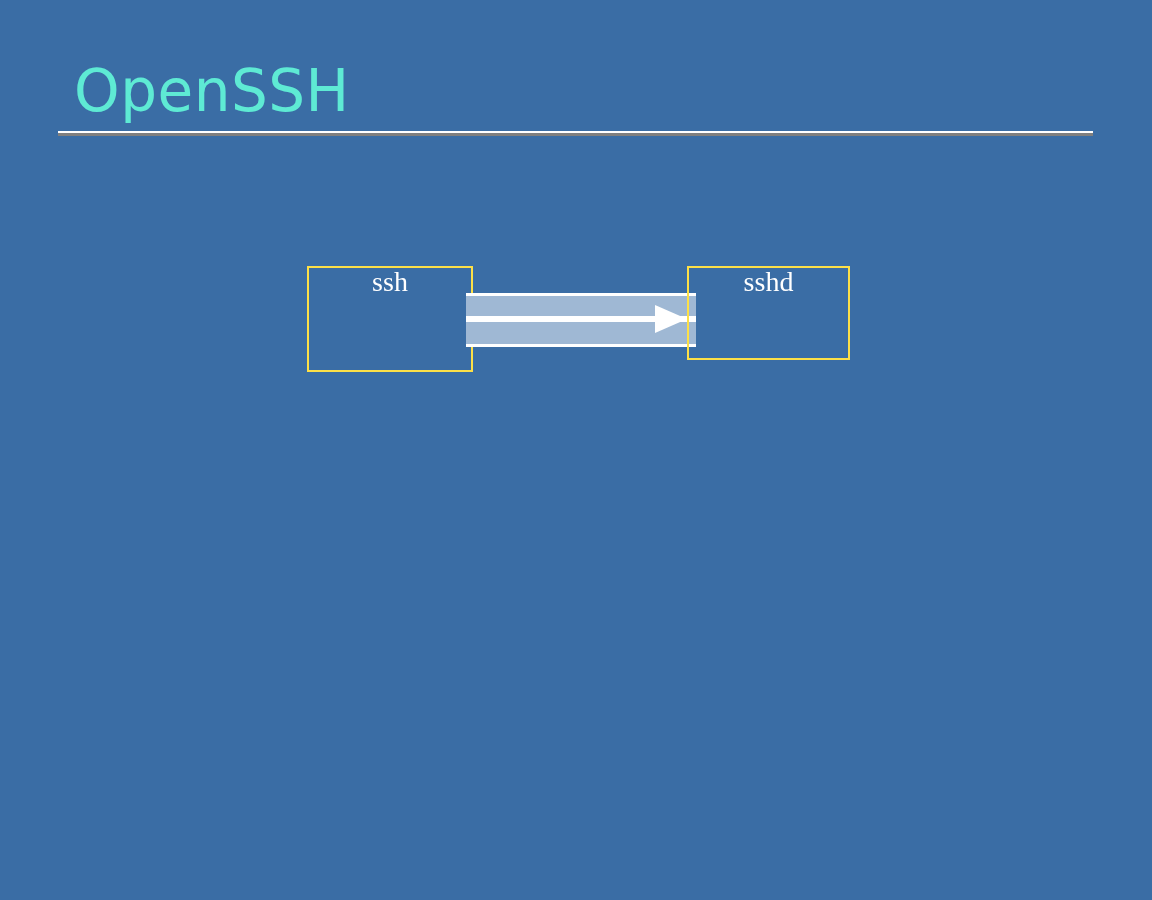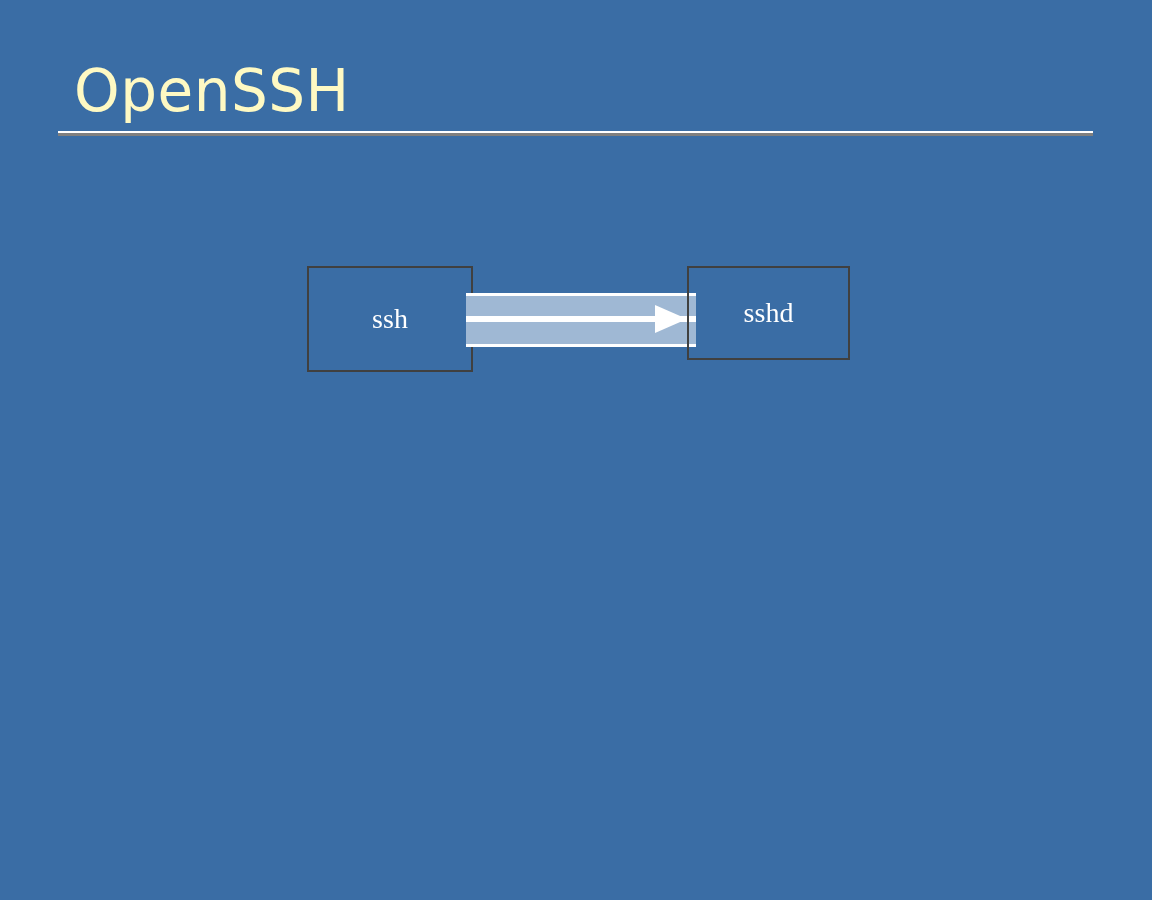--- a/index.html
+++ b/index.html
@@ -24,21 +24,21 @@
 
   
   .slide-title {
     position: absolute;
     left: 74px;
     top: 62px;
     font-family: "DejaVu Sans", sans-serif;
     font-size: 58px;
     font-weight: 400;
     line-height: 1.0;
-    color: #fef9c3;
+    color: #5eead4;
     letter-spacing: 0.5px;
     white-space: nowrap;
   }
 
   
   .title-rule {
     position: absolute;
     left: 58px;
     top: 131px;
     width: 1035px;
@@ -66,24 +66,23 @@
     position: absolute;
     left: 0;
     top: 0;
     width: 1152px;
     height: 900px;
   }
 
   .node-box {
     position: absolute;
     box-sizing: border-box;
-    border: 2px solid #404040;
+    border: 2px solid #fde047;
     background: transparent;
     display: flex;
-    align-items: center;
     justify-content: center;
   }
   .node-box .node-label {
     font-family: "Liberation Serif", serif;
     font-size: 28px;
     color: #ffffff;
     line-height: 1;
   }
 
   #node-ssh {

